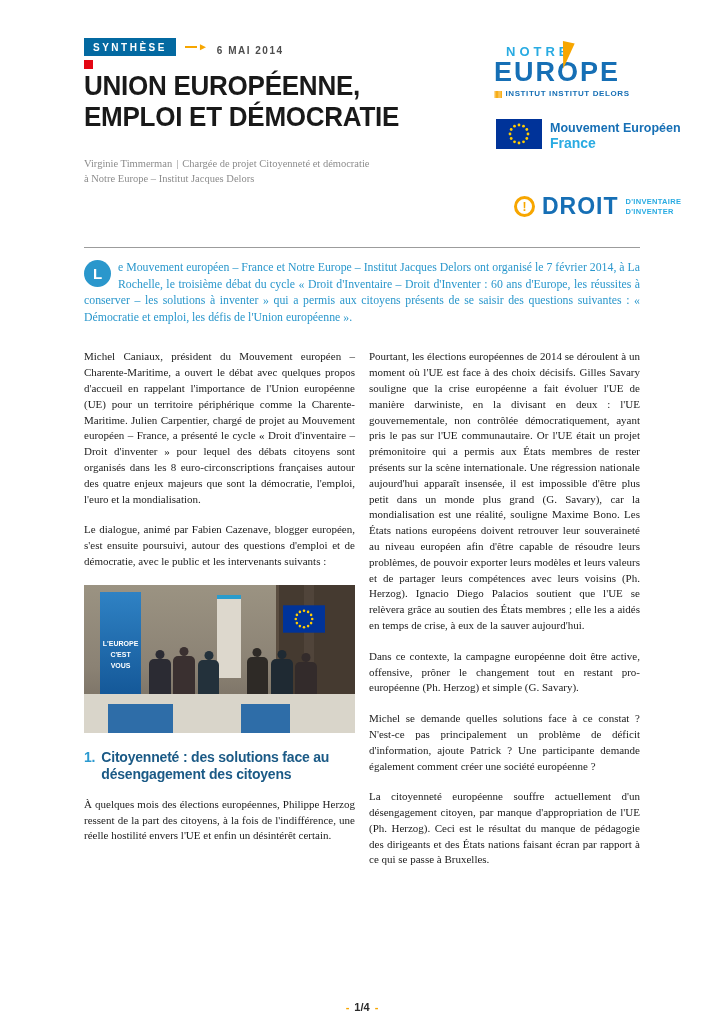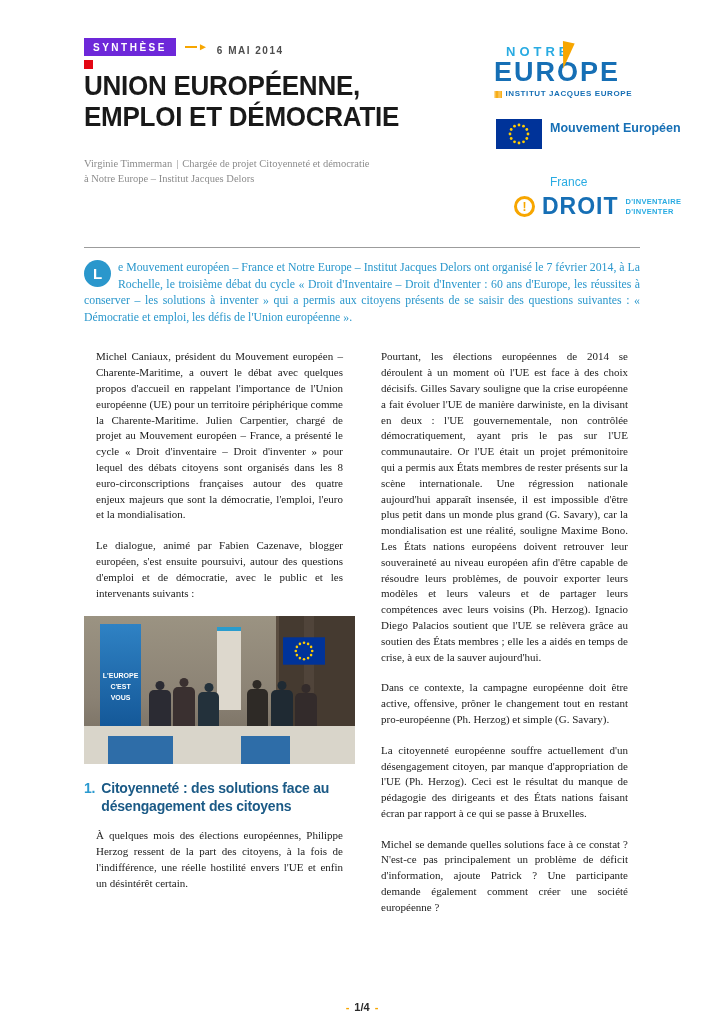--- a/index.html
+++ b/index.html
@@ -6,21 +6,21 @@
   html,body { background:#e9e9e9; }
   .page {
     position:relative; width:724px; height:1024px; margin:0 auto;
     background:#ffffff; overflow:hidden;
     font-family:"Liberation Serif", serif; color:#1b1b1b;
   }
 
   
   .masthead { position:absolute; top:37px; left:84px; display:flex; align-items:center; gap:9px; }
   .doc-type-badge {
-    background:#6d28d9; color:#fff; font-family:"Liberation Sans",sans-serif;
+    background:#0369a1; color:#fff; font-family:"Liberation Sans",sans-serif;
     font-weight:700; font-size:10px; letter-spacing:2.5px; padding:4px 9px 3px;
   }
   .masthead-arrow { color:#f7a600; font-size:10px; display:inline-flex; align-items:center; }
   .masthead-arrow::before { content:""; display:inline-block; width:12px; height:2px; background:#f7a600; margin-right:1px; }
   .masthead-date { font-family:"Liberation Sans",sans-serif; font-weight:700; font-size:10px; letter-spacing:1.5px; color:#4d4d4d;margin-top:8px; }
 
   .red-accent { position:absolute; top:60px; left:84px; width:9px; height:9px; background:#e30613; }
 
   
   .page-title {
@@ -45,21 +45,21 @@
     position:absolute; top:-17px; left:66px; width:0; height:0;
     border-left:6px solid transparent; border-right:6px solid transparent;
     border-top:27px solid #f7a600; transform:rotate(12deg);
   }
   .logo-ne .sub { display:block; margin-top:3px; font-weight:700; font-size:8px; letter-spacing:0.6px; color:#166fb5; white-space:nowrap; }
   .logo-ne .hatch { color:#f7a600; letter-spacing:-1px; margin-right:4px; font-weight:700; }
 
   .logo-me { position:absolute; top:119px; left:496px; display:flex; gap:8px; align-items:flex-start; font-family:"Liberation Sans",sans-serif; }
   .logo-me .txt { display:flex; flex-direction:column; line-height:15px; padding-top:2px; }
   .logo-me .l1 { color:#166fb5; font-weight:800; font-size:12.5px; }
-  .logo-me .l2 { color:#29abe2; font-weight:400; font-size:12px;margin-top:39px; }
+  .logo-me .l2 { color:#29abe2; font-weight:700; font-size:14px; }
 
   .logo-droit { position:absolute; top:193px; left:514px; display:flex; align-items:center; gap:7px; font-family:"Liberation Sans",sans-serif; }
   .logo-droit .ring {
     width:21px; height:21px; border-radius:50%; border:3px solid #f7a600;
     color:#f7a600; font-weight:800; font-size:12px; display:flex; align-items:center; justify-content:center;
   }
   .logo-droit .word { color:#166fb5; font-weight:800; font-size:23px; letter-spacing:1px; }
   .logo-droit .subcol { display:flex; flex-direction:column; color:#29abe2; font-weight:700; font-size:7.5px; line-height:9.5px; letter-spacing:0.3px; }
 
   
@@ -70,21 +70,21 @@
   .lead { color:#2a97cc; font-size:11.8px; line-height:16.6px; text-align:justify; margin-bottom:24px; }
   .lead .dropcap {
     float:left; width:27px; height:27px; border-radius:50%; background:#2a97cc;
     color:#fff; font-family:"Liberation Sans",sans-serif; font-weight:700; font-size:15px;
     text-align:center; line-height:27px; margin:1px 7px 2px 0;
   }
 
   
   .columns { display:flex; gap:14px; }
   .col { width:271px; font-size:11px; line-height:15.8px; text-align:justify; }
-  .col p { margin:0 12px 15px; }
+  .col p { margin:0 0 15px; }
 
   .speakers { list-style:disc outside; padding-left:24px; margin:-5px 0 12px; }
   .speakers li { margin-bottom:1px; }
 
   
   .photo { position:relative; width:100%; height:148px; margin:2px 0 16px; overflow:hidden;
            background:linear-gradient(180deg,#9b9382 0%,#8b8274 55%,#6f665a 100%); }
   .photo-door { position:absolute; right:0; top:0; width:29%; height:76%; background:#453a30; border-left:3px solid #5a4d40; }
   .photo-door2 { position:absolute; right:15%; top:0; width:4%; height:76%; background:#50443a; }
   .photo-banner {
@@ -148,21 +148,21 @@
     <span class="author-role">à Notre Europe – Institut Jacques Delors</span>
   </div>
 
   <div class="logo-ne">
     <span class="w1">NOTRE</span>
     <span class="w2">
       <span>EUROPE</span>
       <span class="pencil"></span>
     </span>
     <span class="sub">
-      <span class="hatch">||||||</span><span>INSTITUT JACQUES EUROPE</span>
+      <span class="hatch">||||||</span><span>INSTITUT INSTITUT DELORS</span>
     </span>
   </div>
 
   <div class="logo-me">
     <svg width="46" height="30" viewBox="0 0 46 30">
       <rect x="0" y="0" width="46" height="30" fill="#003399"></rect>
       <g fill="#ffcc00">
         <circle cx="23" cy="6" r="1.4"></circle>
           <circle cx="27.5" cy="7.2" r="1.4"></circle>
         <circle cx="30.8" cy="10.5" r="1.4"></circle>
@@ -244,22 +244,22 @@
           <span class="section-number">1.</span>
           <span class="section-title">Citoyenneté : des solutions face au désengagement des citoyens</span>
         </div>
 
         <p>À quelques mois des élections européennes, Philippe Herzog ressent de la part des citoyens, à la fois de l'indifférence, une réelle hostilité envers l'UE et enfin un désintérêt certain.</p>
       </div>
 
       <div class="col">
         <p>Pourtant, les élections européennes de 2014 se déroulent à un moment où l'UE est face à des choix décisifs. Gilles Savary souligne que la crise européenne a fait évoluer l'UE de manière darwiniste, en la divisant en deux : l'UE gouvernementale, non contrôlée démocratiquement, ayant pris le pas sur l'UE communautaire. Or l'UE était un projet prémonitoire qui a permis aux États membres de rester présents sur la scène internationale. Une régression nationale aujourd'hui apparaît insensée, il est impossible d'être plus petit dans un monde plus grand (G. Savary), car la mondialisation est une réalité, souligne Maxime Bono. Les États nations européens doivent retrouver leur souveraineté au niveau européen afin d'être capable de résoudre leurs problèmes, de pouvoir exporter leurs modèles et leurs valeurs et de partager leurs compétences avec leurs voisins (Ph. Herzog). Ignacio Diego Palacios soutient que l'UE se relèvera grâce au soutien des États membres ; elle les a aidés en temps de crise, à eux de la sauver aujourd'hui.</p>
         <p>Dans ce contexte, la campagne européenne doit être active, offensive, prôner le changement tout en restant pro-européenne (Ph. Herzog) et simple (G. Savary).</p>
+        <p>Michel se demande quelles solutions face à ce constat ? N'est-ce pas principalement un problème de déficit d'information, ajoute Patrick ? Une participante demande également comment créer une société européenne ?</p>
         <p>La citoyenneté européenne souffre actuellement d'un désengagement citoyen, par manque d'appropriation de l'UE (Ph. Herzog). Ceci est le résultat du manque de pédagogie des dirigeants et des États nations faisant écran par rapport à ce qui se passe à Bruxelles.</p>
-        <p>Michel se demande quelles solutions face à ce constat ? N'est-ce pas principalement un problème de déficit d'information, ajoute Patrick ? Une participante demande également comment créer une société européenne ?</p>
       </div>
 
     </div>
   </div>
 
   <div class="footer">
     <span class="dash">-</span><span>1/4</span><span class="dash">-</span>
   </div>
 
 </div>

